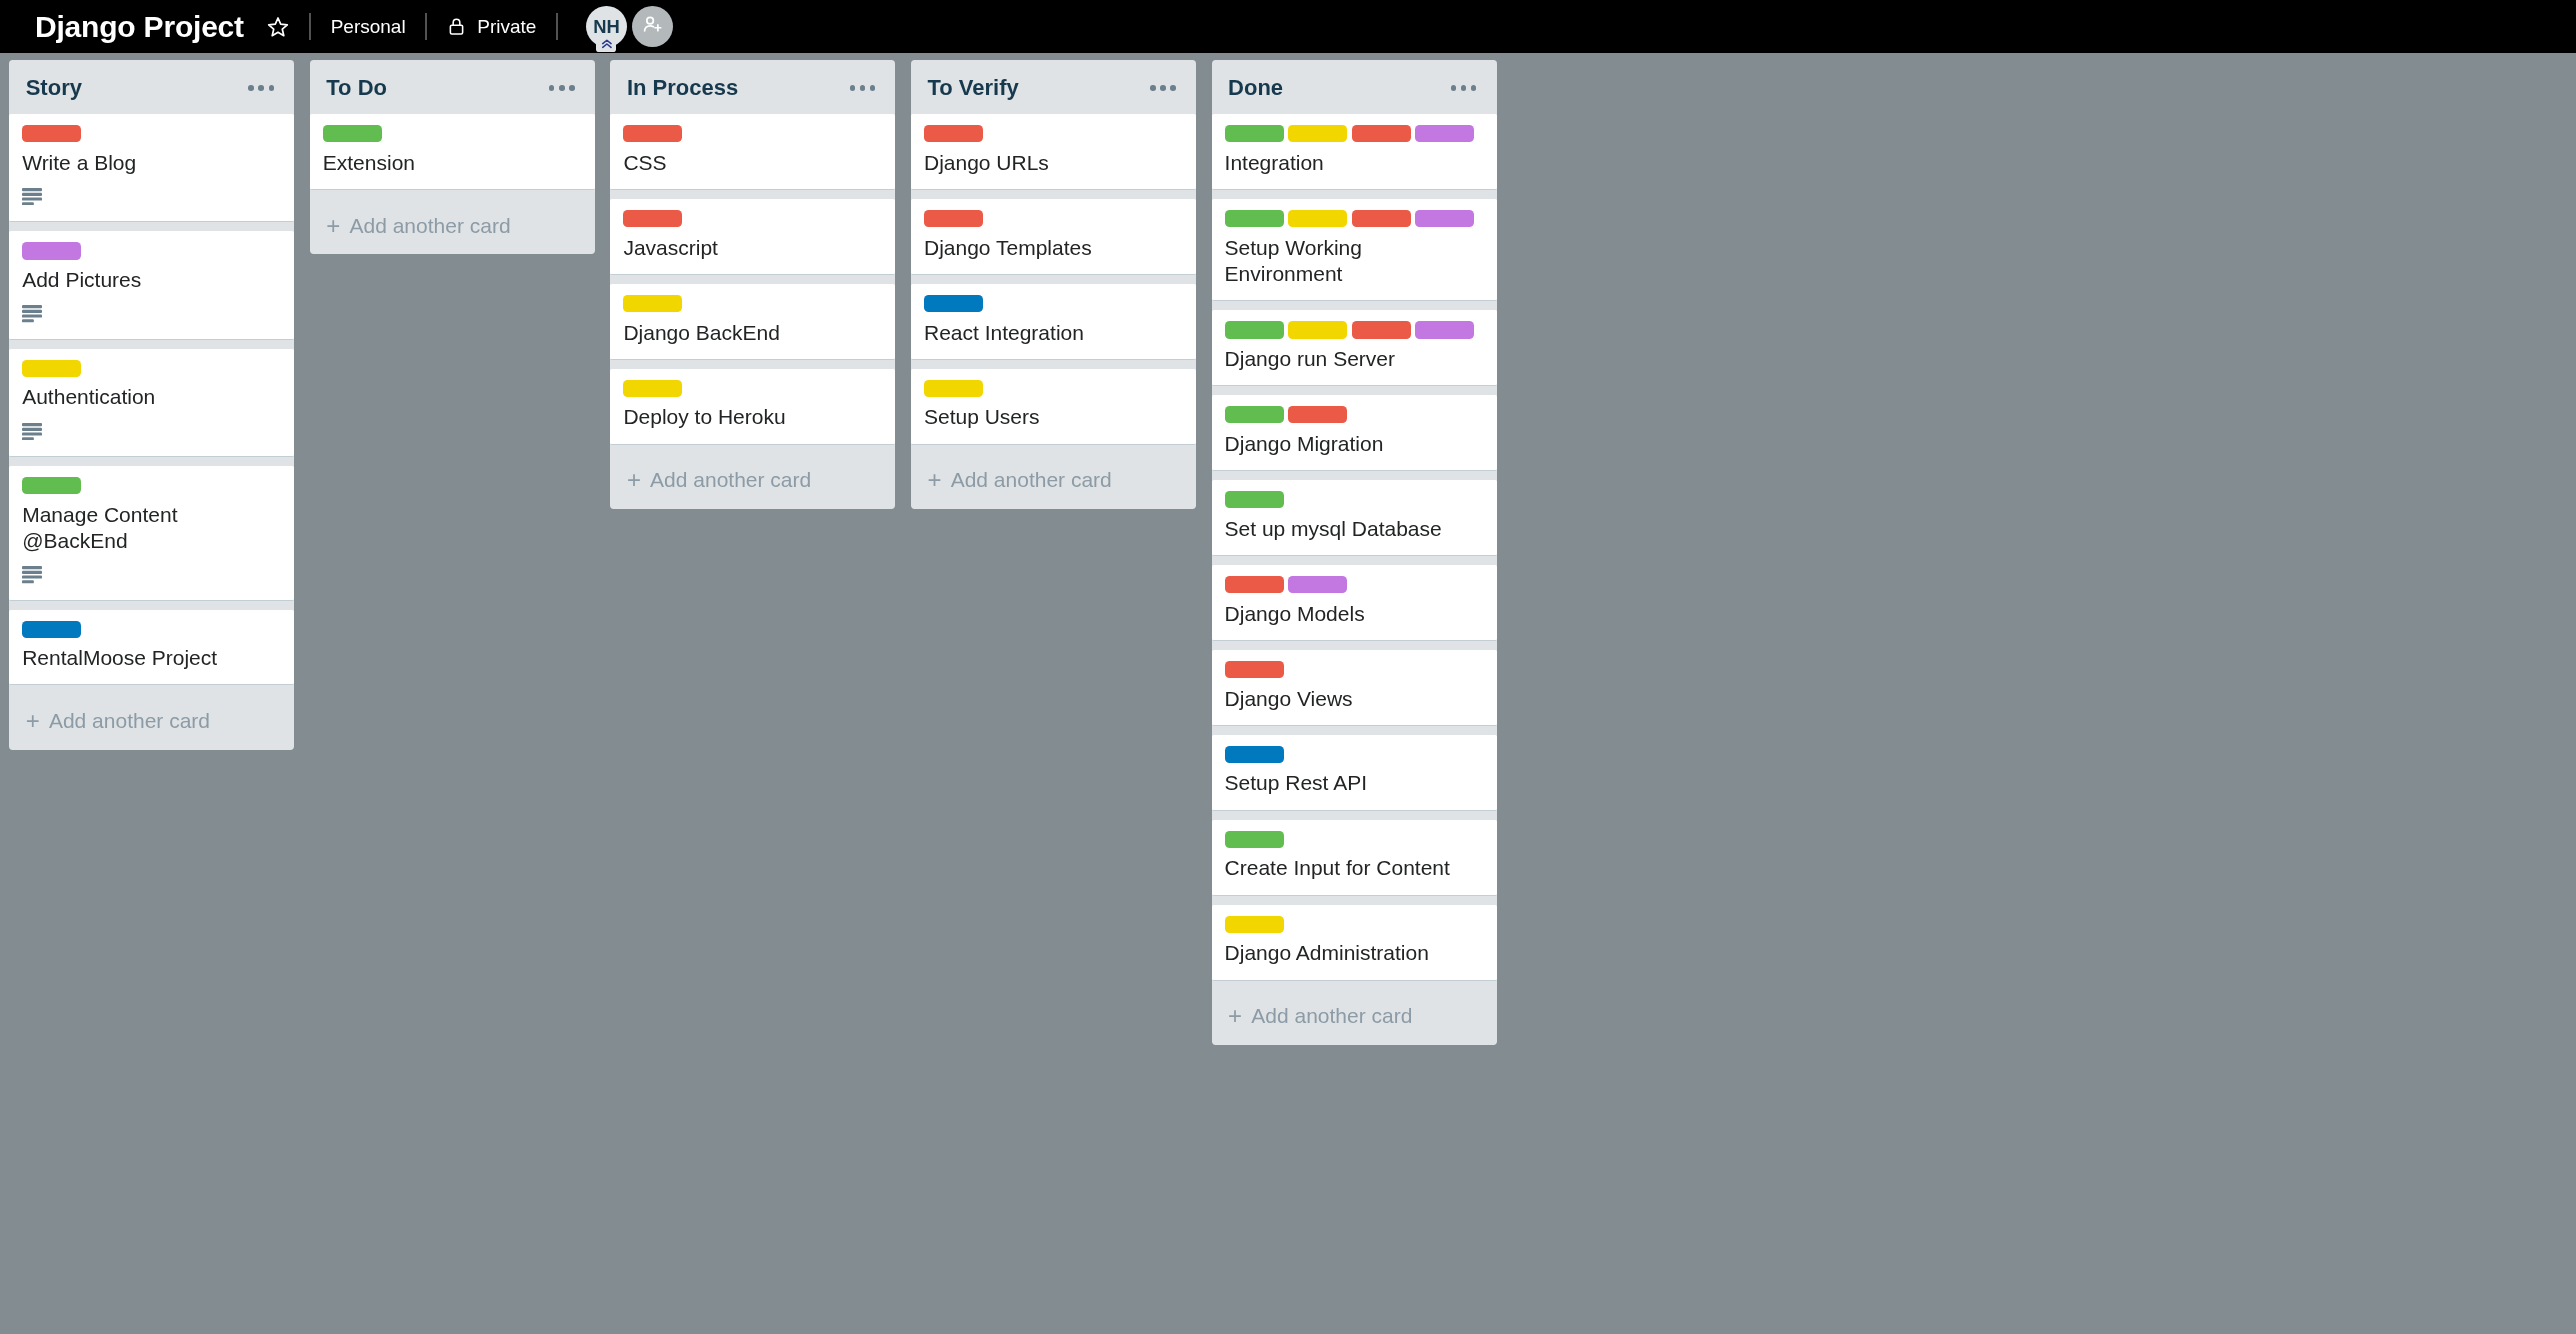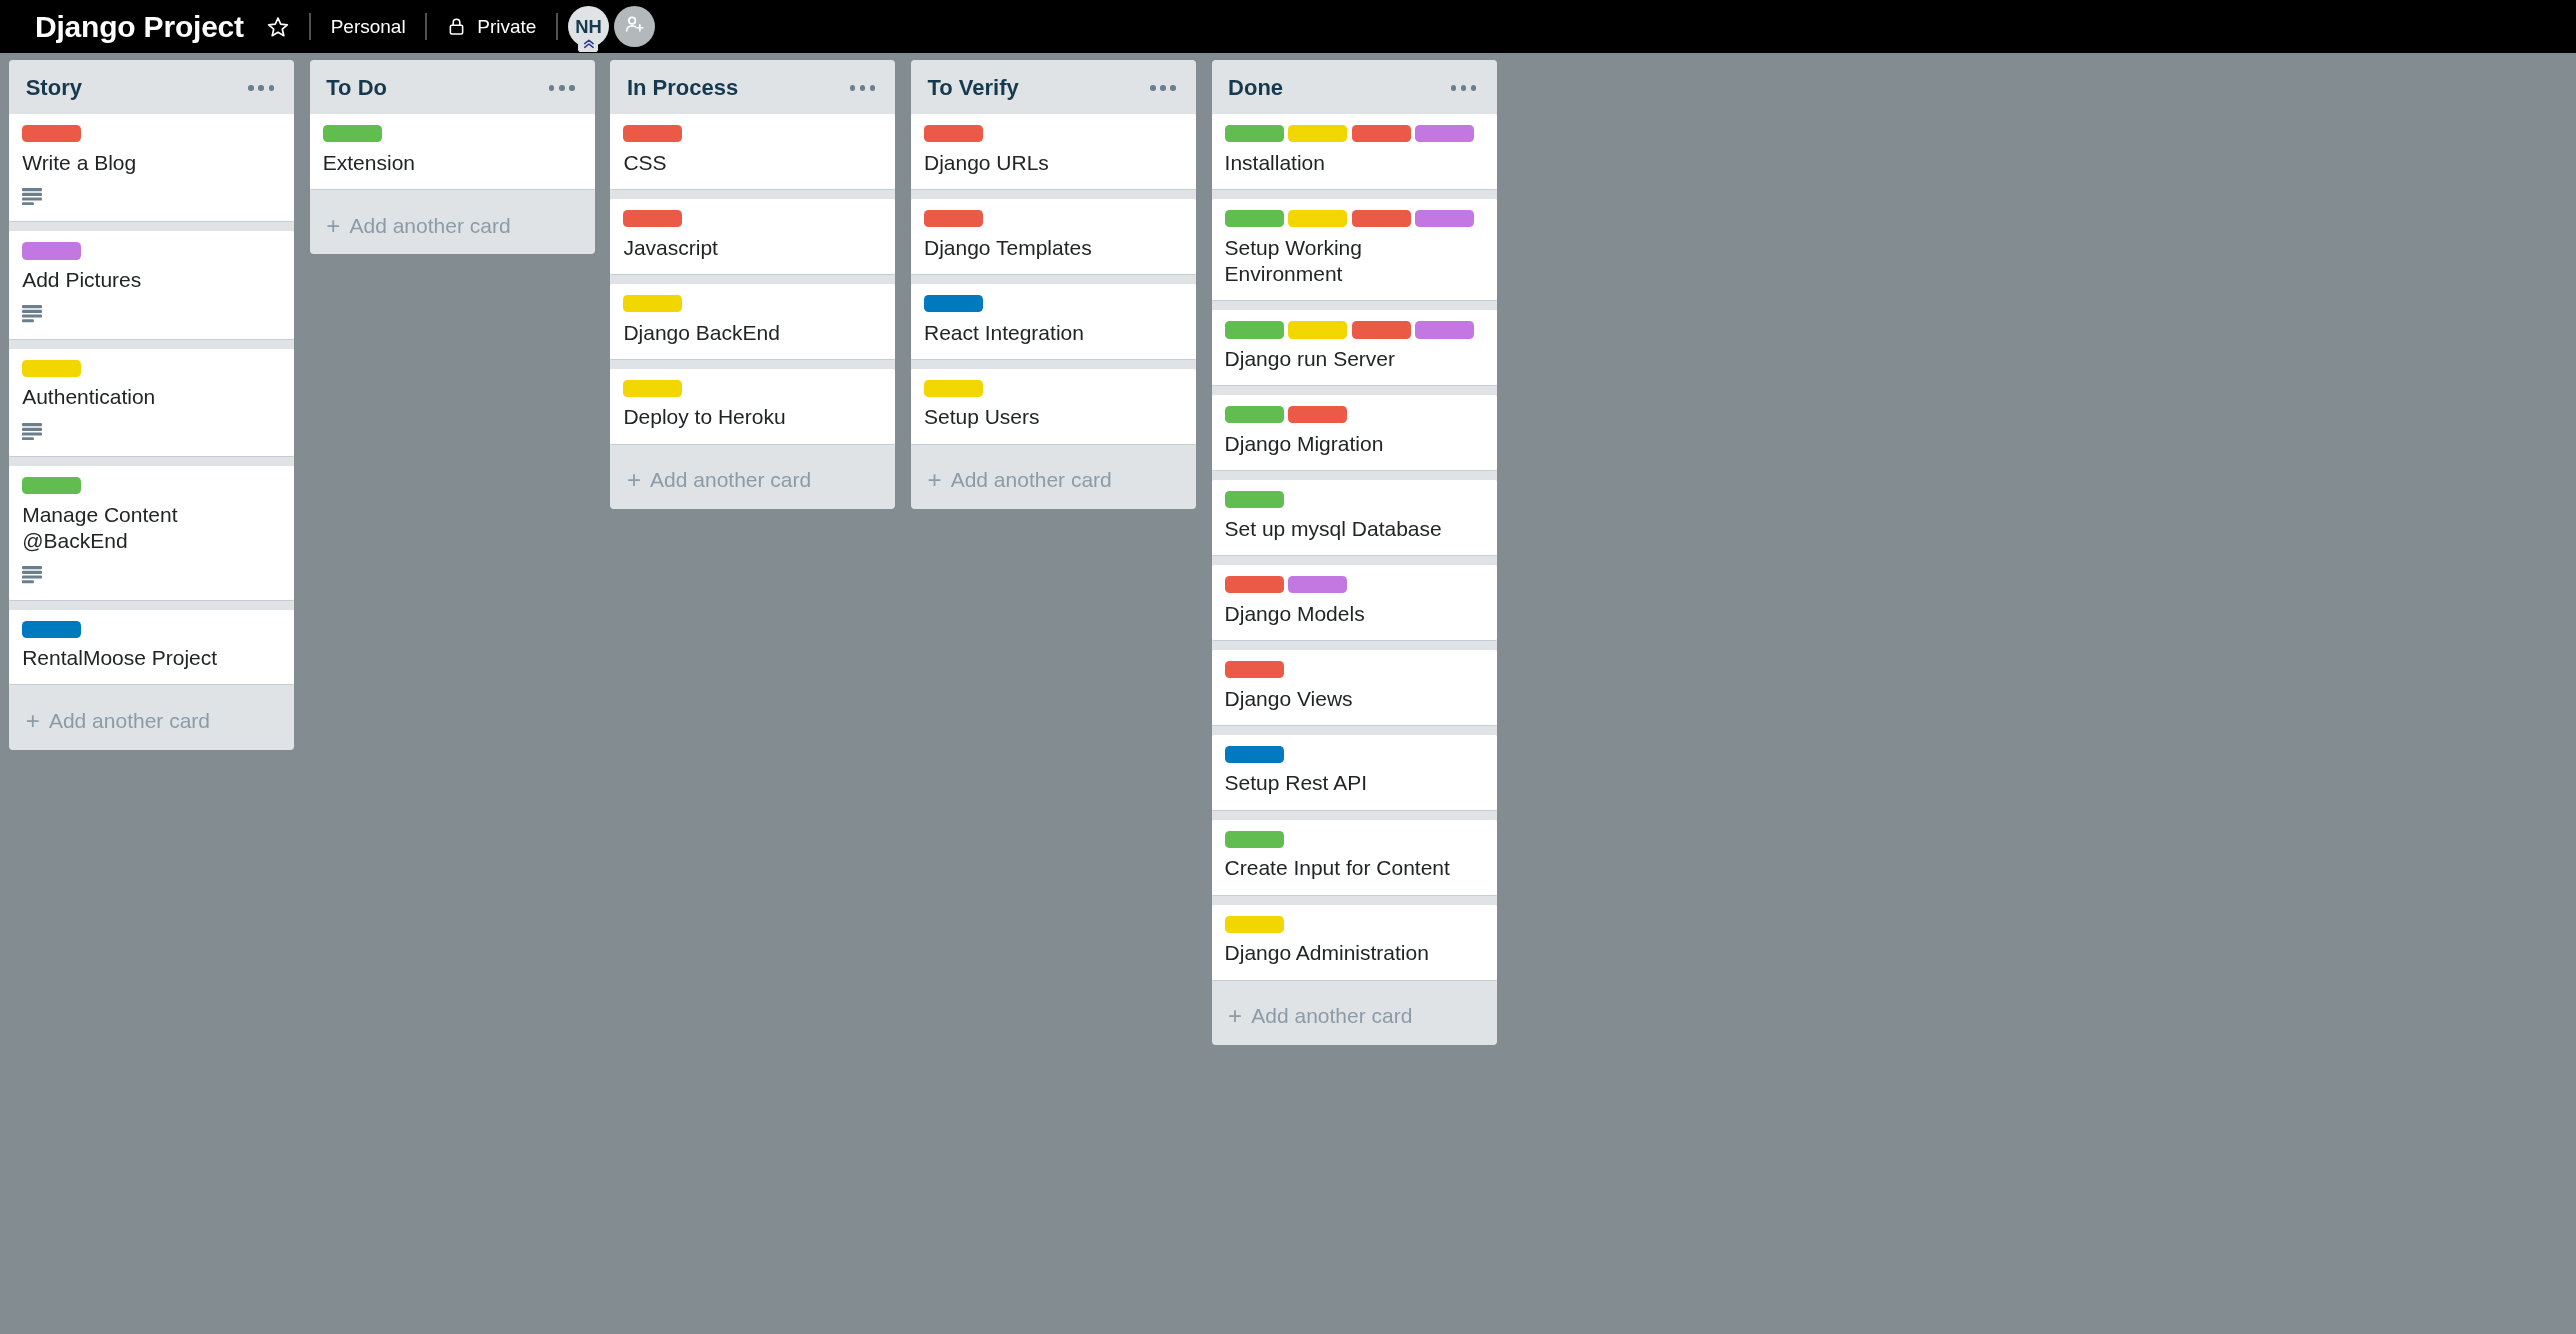--- a/index.html
+++ b/index.html
@@ -45,21 +45,21 @@
   }
   .hdr-sep {
     width: 1.8px;
     height: 27.5px;
     background: rgba(255,255,255,0.32);
     margin: 0 6.4px;
     flex: 0 0 auto;
   }
   .hdr-icon { display: inline-flex; align-items: center; justify-content: center; }
 
-  .avatars { display: flex; align-items: center; margin-left: 4px; gap: 4.6px; }
+  .avatars { display: flex; align-items: center; margin-left: 22px; gap: 4.6px; }
   .avatar {
     width: 41px; height: 41px;
     border-radius: 50%;
     display: flex; align-items: center; justify-content: center;
     position: relative;
     font-size: 18.4px;
     font-weight: bold;
     cursor: pointer;
   }
   .avatar-nh { background: #dfe3e6; color: #17394d; }
@@ -411,21 +411,21 @@
         </div>
       </div>
       <div class="cards">
         <div class="card">
           <div class="labels">
             <span class="label" style="background: rgb(97, 189, 79);"></span>
             <span class="label" style="background: rgb(242, 214, 0);"></span>
             <span class="label" style="background: rgb(235, 90, 70);"></span>
             <span class="label" style="background: rgb(195, 119, 224);"></span>
           </div>
-          <div class="card-title">Installation</div>
+          <div class="card-title">Integration</div>
         </div>
         <div class="card">
           <div class="labels">
             <span class="label" style="background: rgb(97, 189, 79);"></span>
             <span class="label" style="background: rgb(242, 214, 0);"></span>
             <span class="label" style="background: rgb(235, 90, 70);"></span>
             <span class="label" style="background: rgb(195, 119, 224);"></span>
           </div>
           <div class="card-title">Setup Working Environment</div>
         </div>

